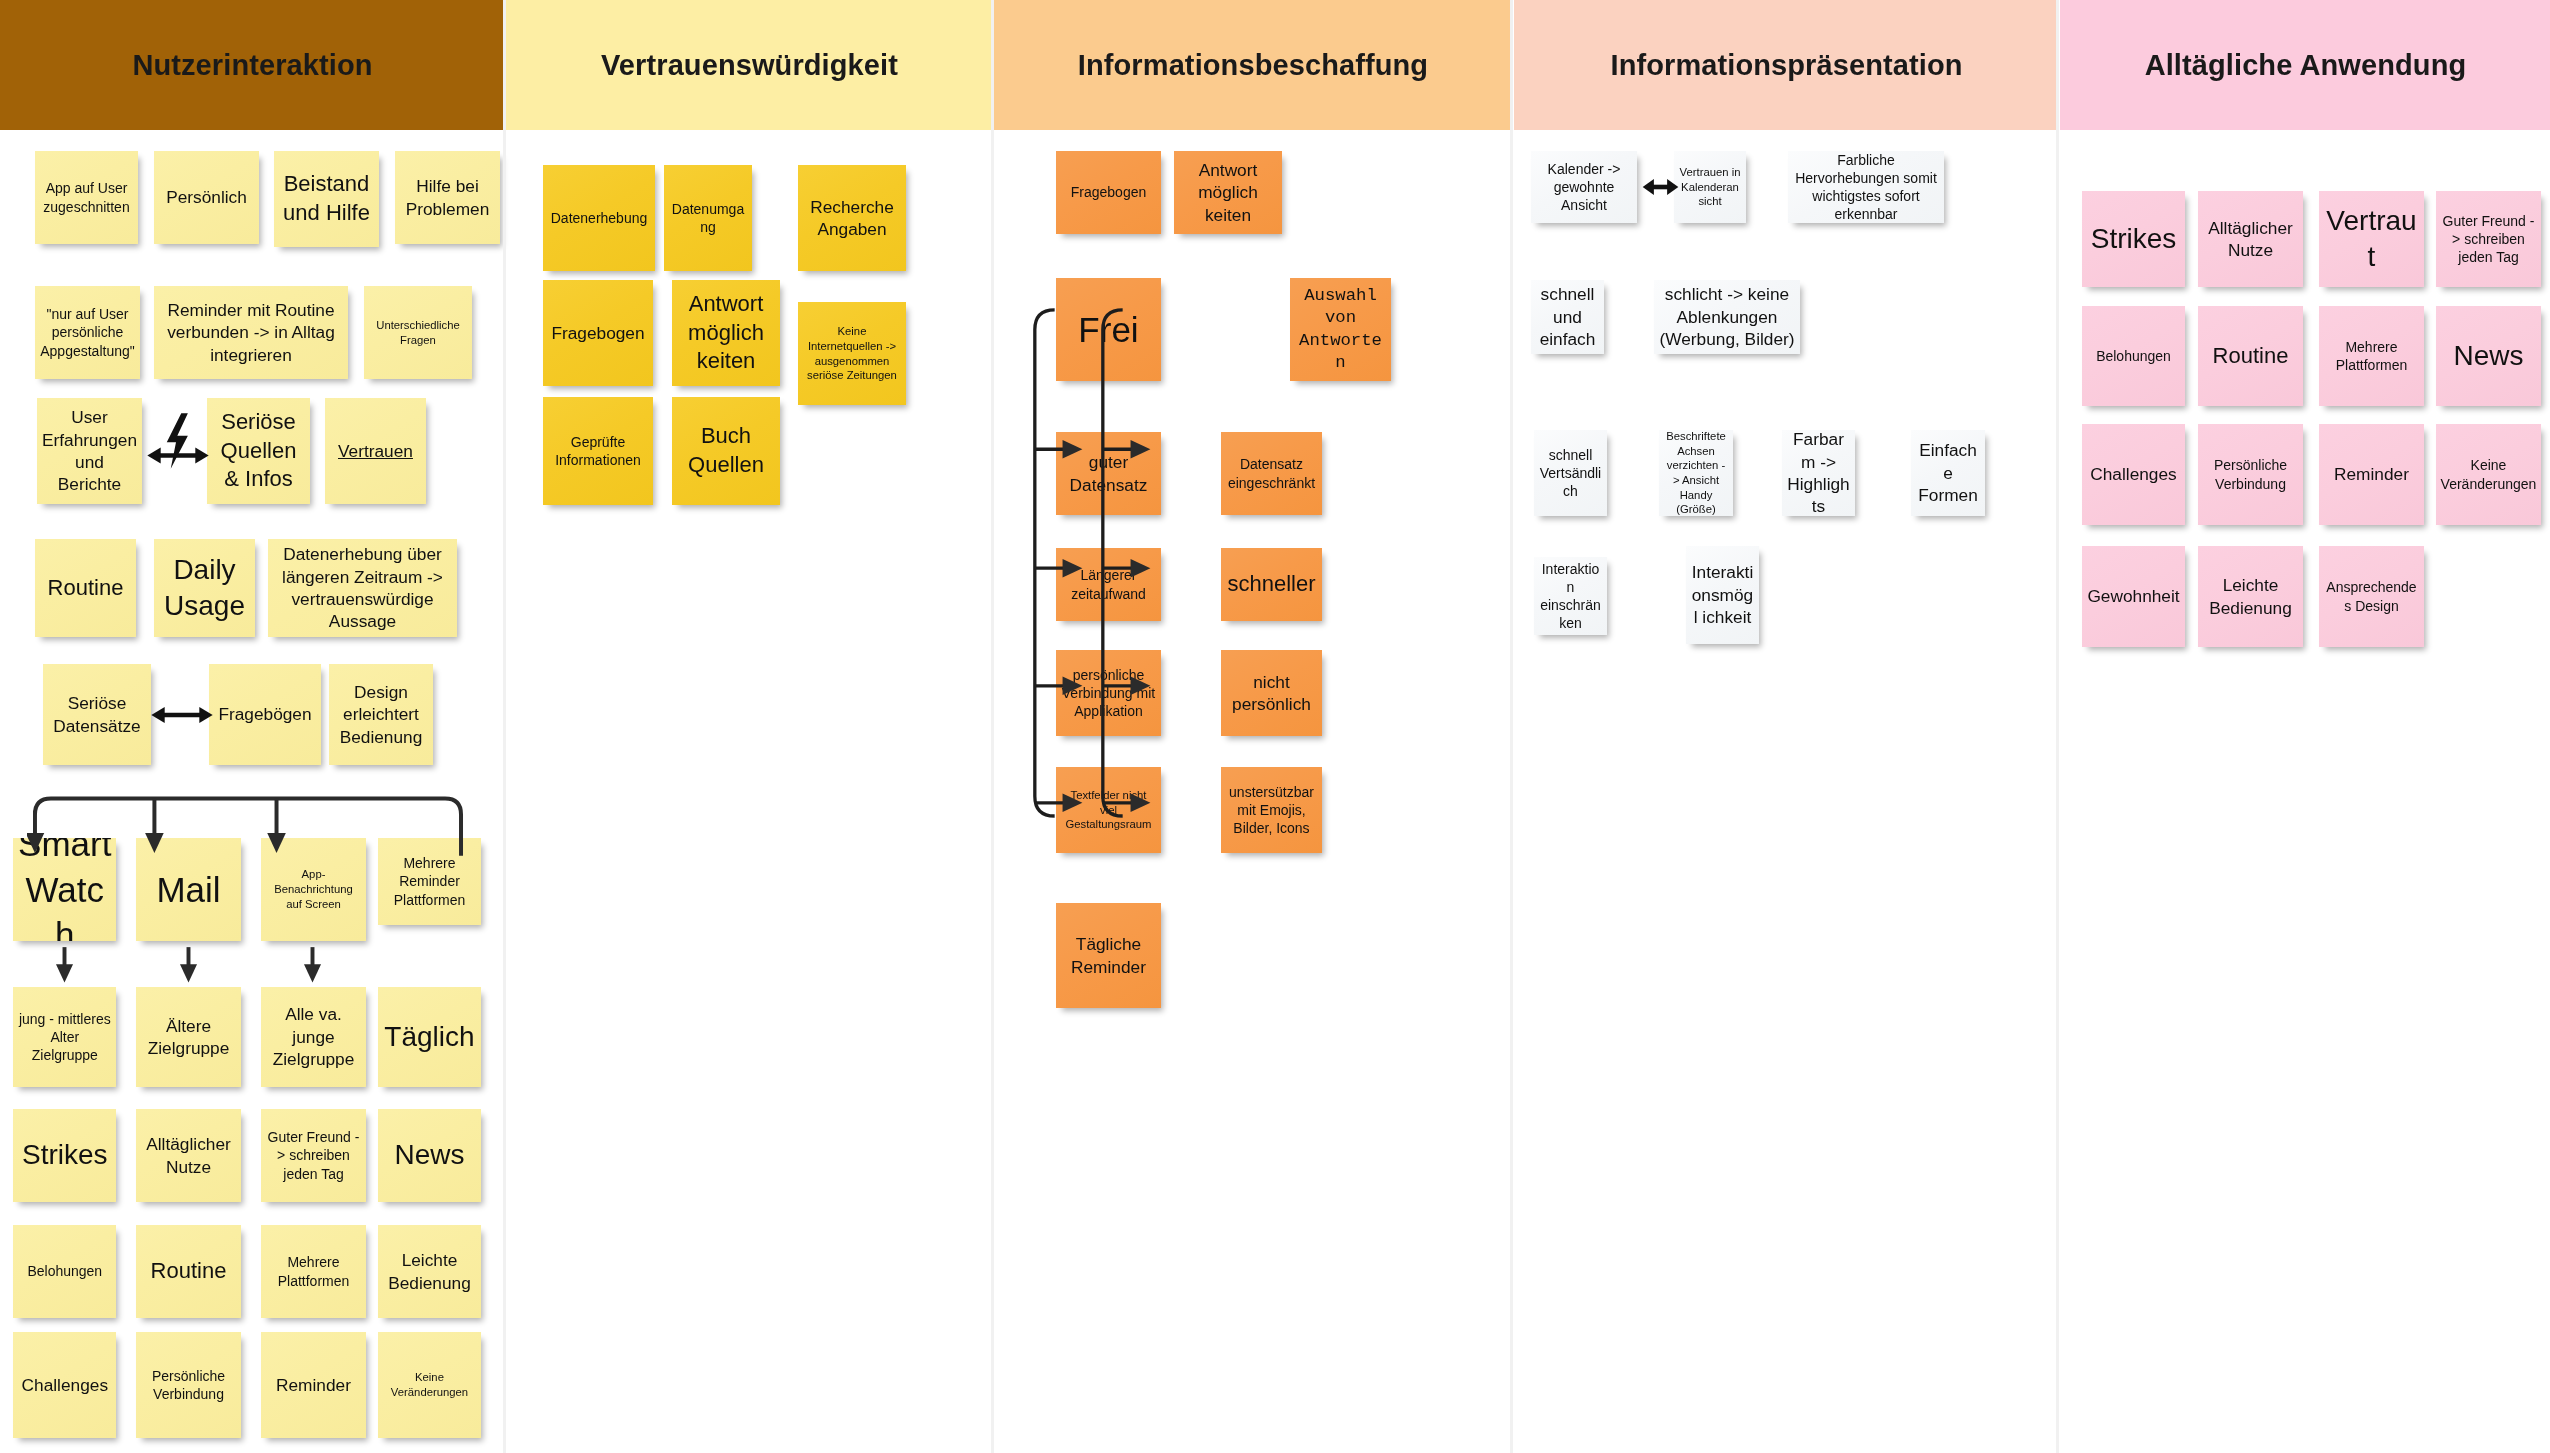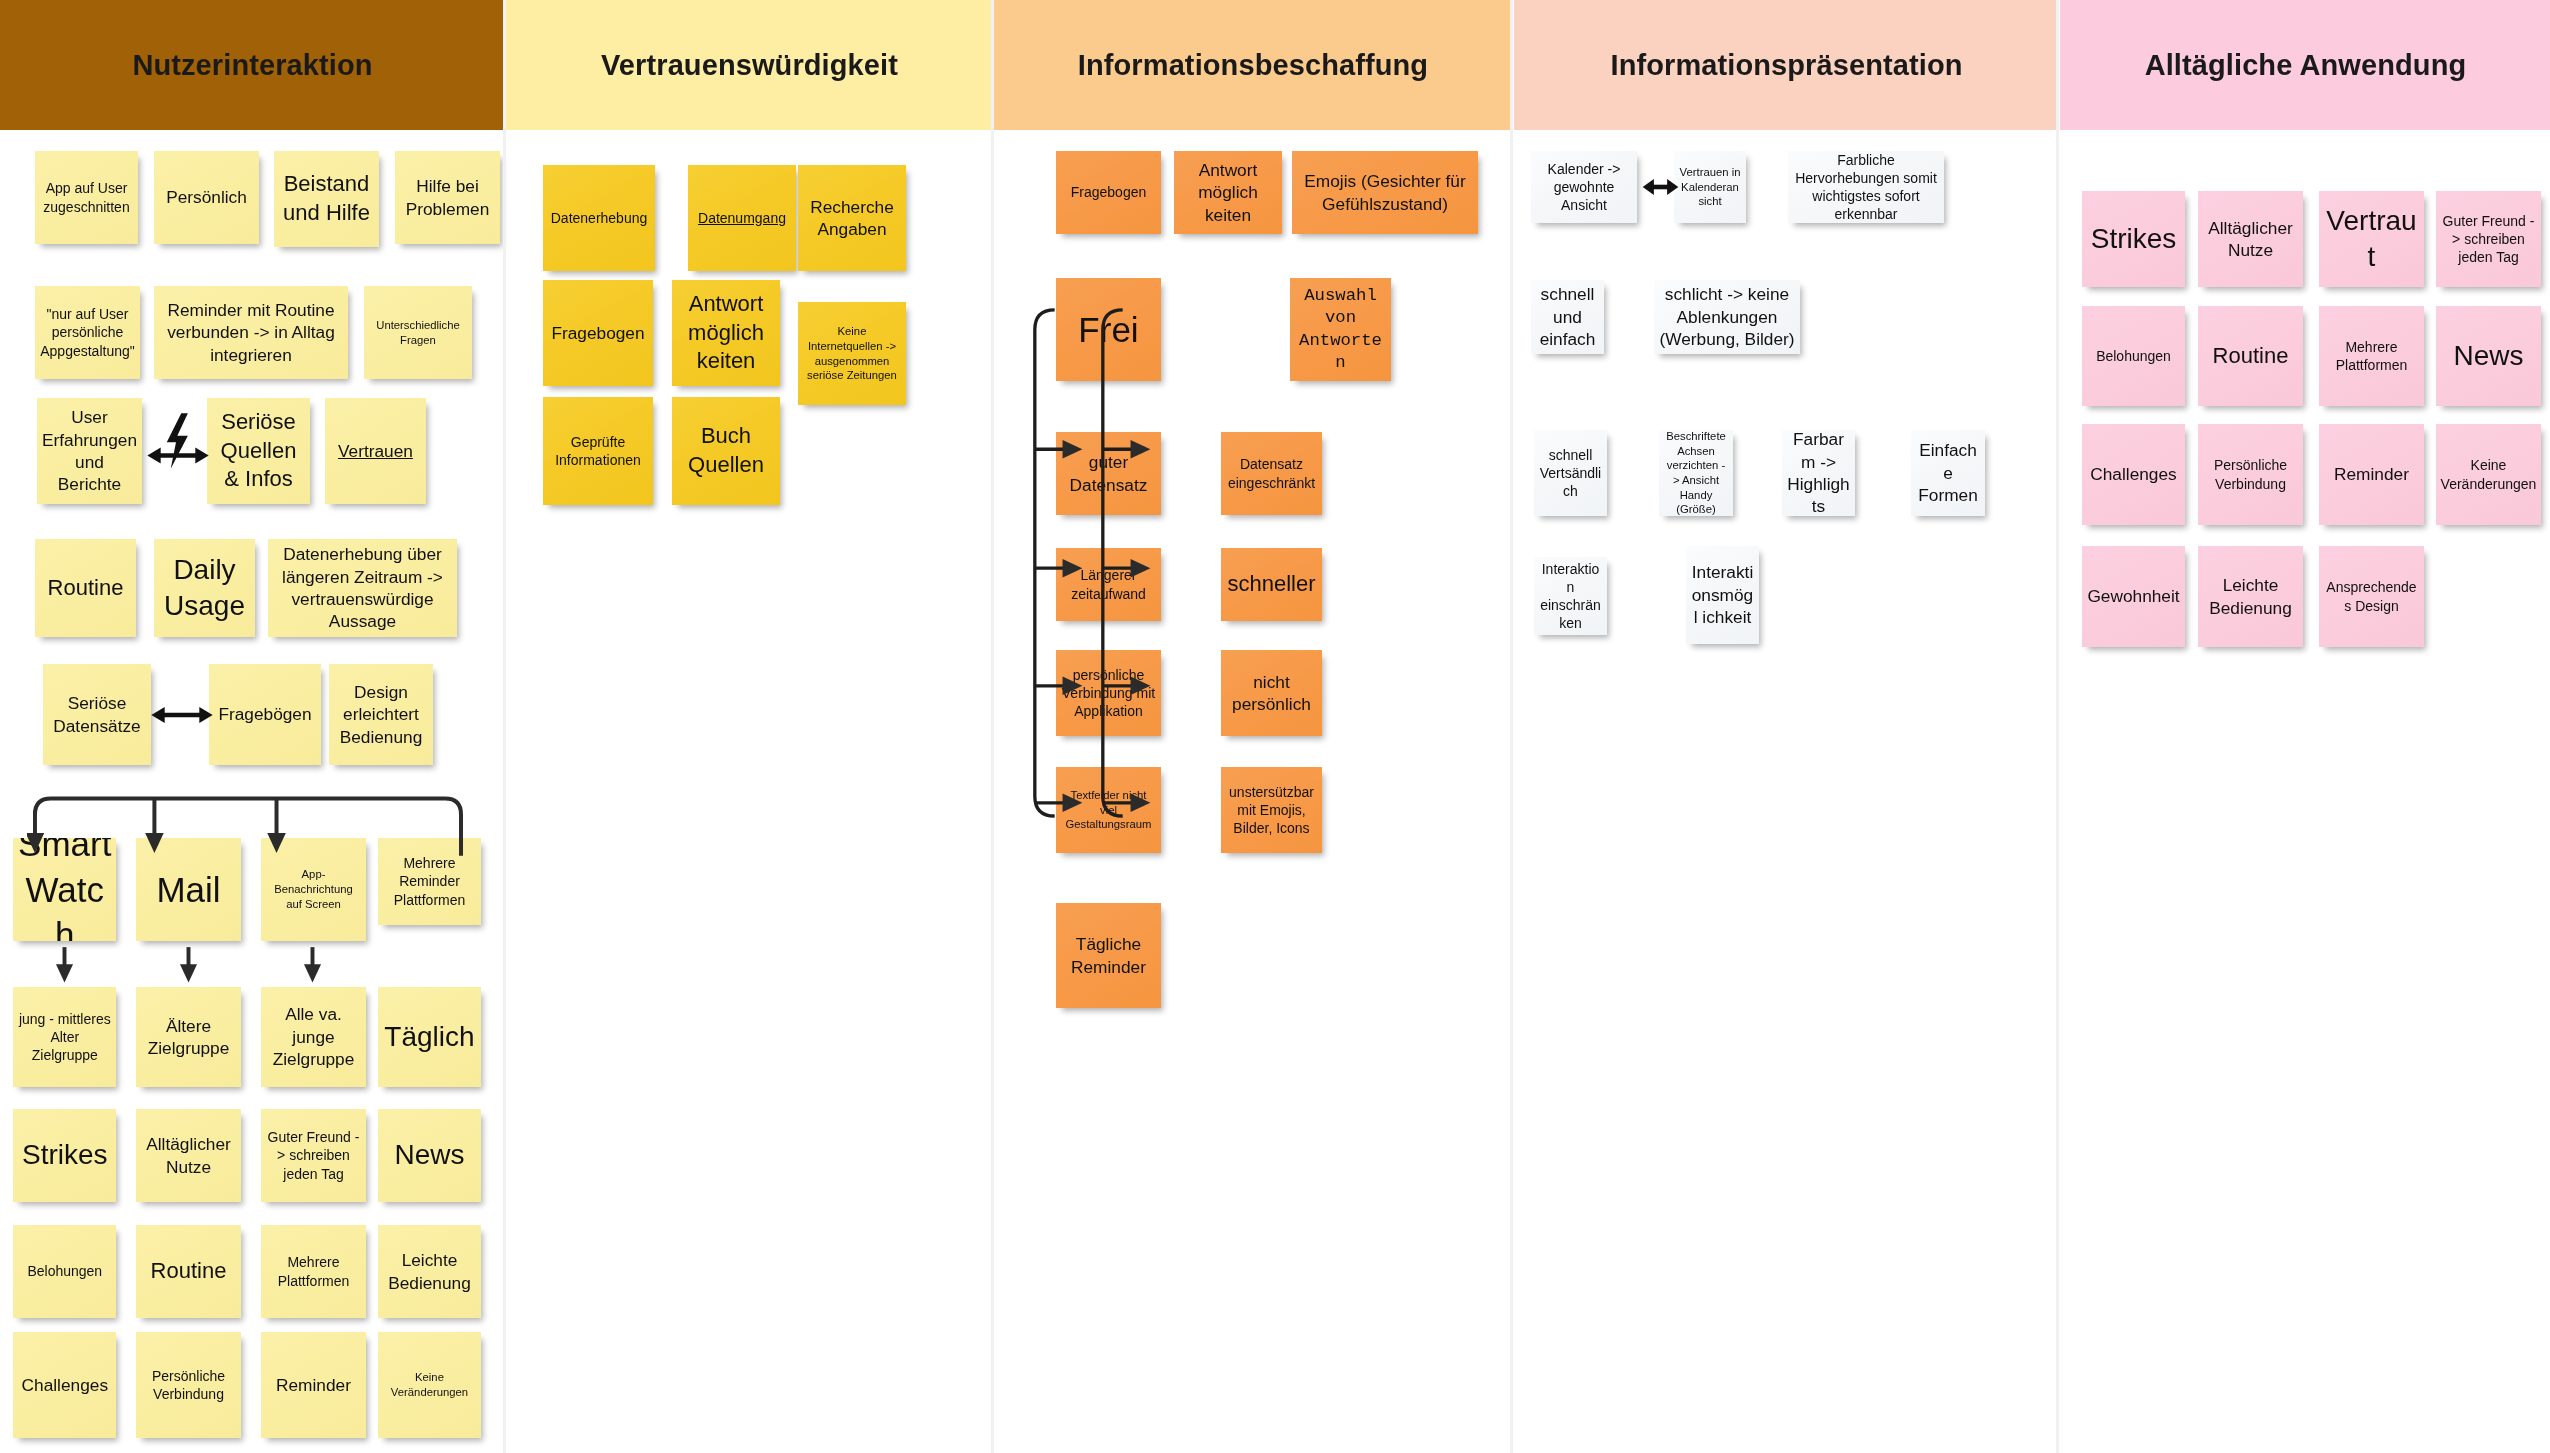--- a/index.html
+++ b/index.html
@@ -274,21 +274,21 @@
   <div class="note n-yellow fs-m" style="left:261px;top:1332px;width:105px;height:106px;">
     <span>Reminder</span>
     </div>
   <div class="note n-yellow fs-xs" style="left:378px;top:1332px;width:103px;height:106px;">
     <span>Keine Veränderungen</span>
     </div>
 
   <div class="note n-gold fs-s" style="left:543px;top:165px;width:112px;height:106px;">
     <span>Datenerhebung</span>
     </div>
-  <div class="note n-gold fs-s" style="left:688px;top:165px;width:108px;height:106px;text-decoration:underline;">
+  <div class="note n-gold fs-s" style="left:664px;top:165px;width:88px;height:106px;">
     <span>Datenumgang</span>
     </div>
   <div class="note n-gold fs-m" style="left:798px;top:165px;width:108px;height:106px;">
     <span>Recherche Angaben</span>
     </div>
 
   <div class="note n-gold fs-m" style="left:543px;top:280px;width:110px;height:106px;">
     <span>Fragebogen</span>
     </div>
   <div class="note n-gold fs-l" style="left:672px;top:280px;width:108px;height:106px;">
@@ -303,23 +303,20 @@
     </div>
   <div class="note n-gold fs-l" style="left:672px;top:397px;width:108px;height:108px;">
     <span>Buch Quellen</span>
     </div>
 
   <div class="note n-orange fs-s" style="left:1056px;top:151px;width:105px;height:83px;">
     <span>Fragebogen</span>
     </div>
   <div class="note n-orange fs-m" style="left:1174px;top:151px;width:108px;height:83px;">
     <span>Antwort möglich keiten</span>
-    </div>
-  <div class="note n-orange fs-m" style="left:1292px;top:151px;width:186px;height:83px;">
-    <span>Emojis (Gesichter für Gefühlszustand)</span>
     </div>
 
   <div class="conn" style="left:1015px;top:306px;width:76px;height:531px;">
     <svg viewBox="0 0 115 800" width="76" height="531">
       <path d="M 60 4 Q 30 4 30 34 L 30 740 Q 30 770 60 770" stroke="#1d1d1d" stroke-width="5" fill="none"></path>
       <line x1="30" y1="215" x2="78" y2="215" stroke="#1d1d1d" stroke-width="5"></line>
       <polygon points="102,215 72,201 72,229" fill="#2b2b2b"></polygon>
       <line x1="30" y1="395" x2="78" y2="395" stroke="#1d1d1d" stroke-width="5"></line>
       <polygon points="102,395 72,381 72,409" fill="#2b2b2b"></polygon>
       <line x1="30" y1="573" x2="78" y2="573" stroke="#1d1d1d" stroke-width="5"></line>

